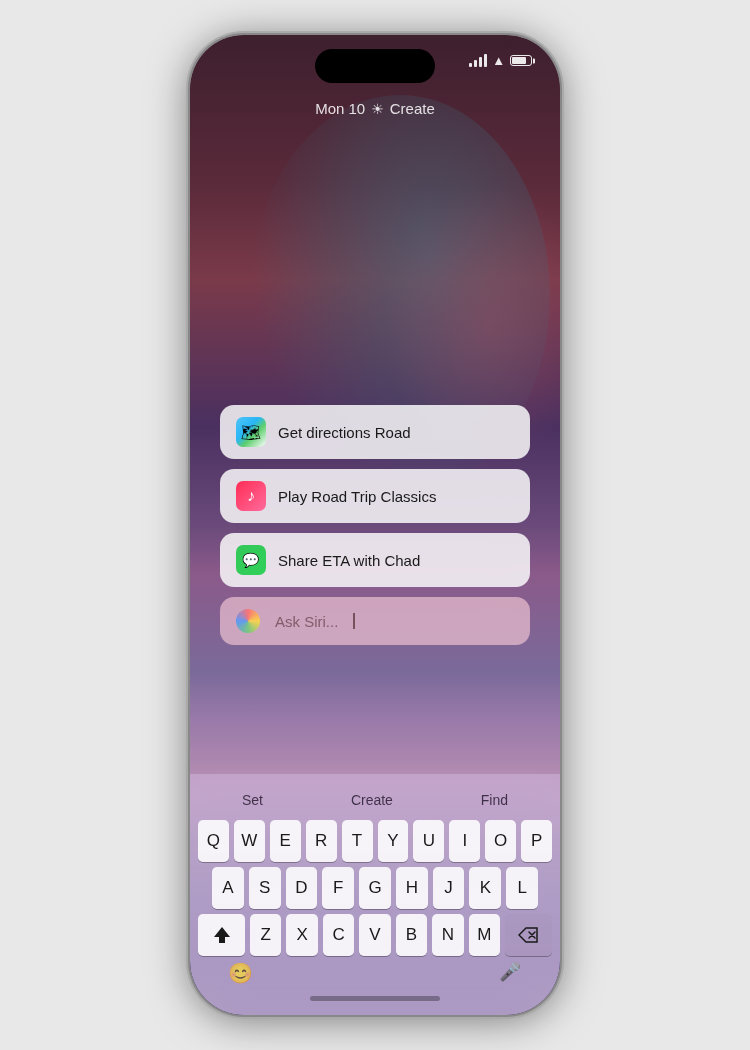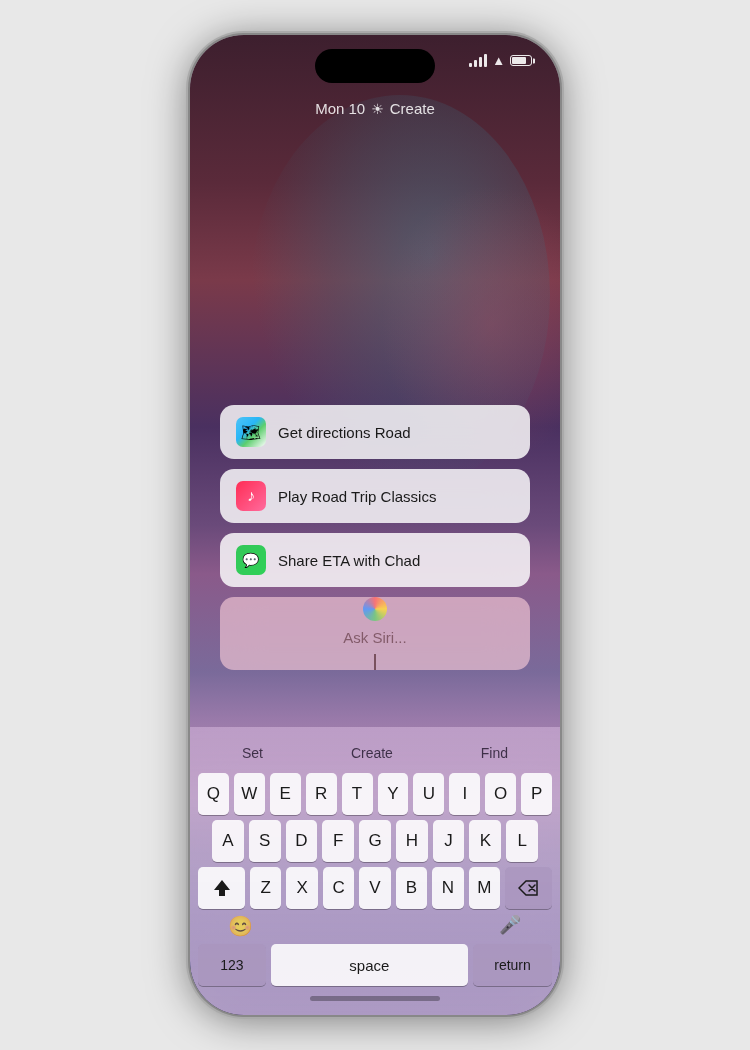--- a/index.html
+++ b/index.html
@@ -224,25 +224,24 @@
       font-size: 15px;
       font-weight: 500;
       color: #1a1a1a;
     }
 
     
     .siri-input-bar {
       background: rgba(255,210,220,0.6);
       backdrop-filter: blur(20px);
       border-radius: 14px;
-      padding: 0 16px;
-      display: flex;
-      align-items: center;
-      gap: 8px;
-      flex-direction: column;
+      padding: 12px 16px;
+      display: flex;
+      align-items: center;
+      gap: 15px;
     }
     .siri-orb {
       width: 24px;
       height: 24px;
       border-radius: 50%;
       background: conic-gradient(from 0deg, #ff6b6b, #ffd93d, #6bcb77, #4d96ff, #ff6b6b);
       flex-shrink: 0;
       opacity: 0.85;
     }
     .siri-placeholder {
@@ -480,25 +479,20 @@
             <path d="M11 5 L17 11 M17 5 L11 11" stroke="#1a1a1a" stroke-width="1.5" stroke-linecap="round"></path>
           </svg>
         </div>
       </div>
 
       <div class="bottom-icons">
         <span class="bottom-icon">😊</span>
         <span class="bottom-icon" style="font-size:18px;">🎤</span>
       </div>
 
-      <div class="key-row">
-        <div class="key key-special" style="font-size:14px; flex:1.2; background:rgba(170,150,190,0.7);">123</div>
-        <div class="key key-space" style="font-size:15px;">space</div>
-        <div class="key key-special" style="font-size:14px; flex:1.4; background:rgba(170,150,190,0.7);">return</div>
-      </div>
 
       <div style="height:14px; display:flex; align-items:center; justify-content:center;">
         <div class="home-indicator" style="position:relative; transform:none; bottom:auto; left:auto;"></div>
       </div>
     </div>
 
   </div>
 </div>
 
 </body></html>

